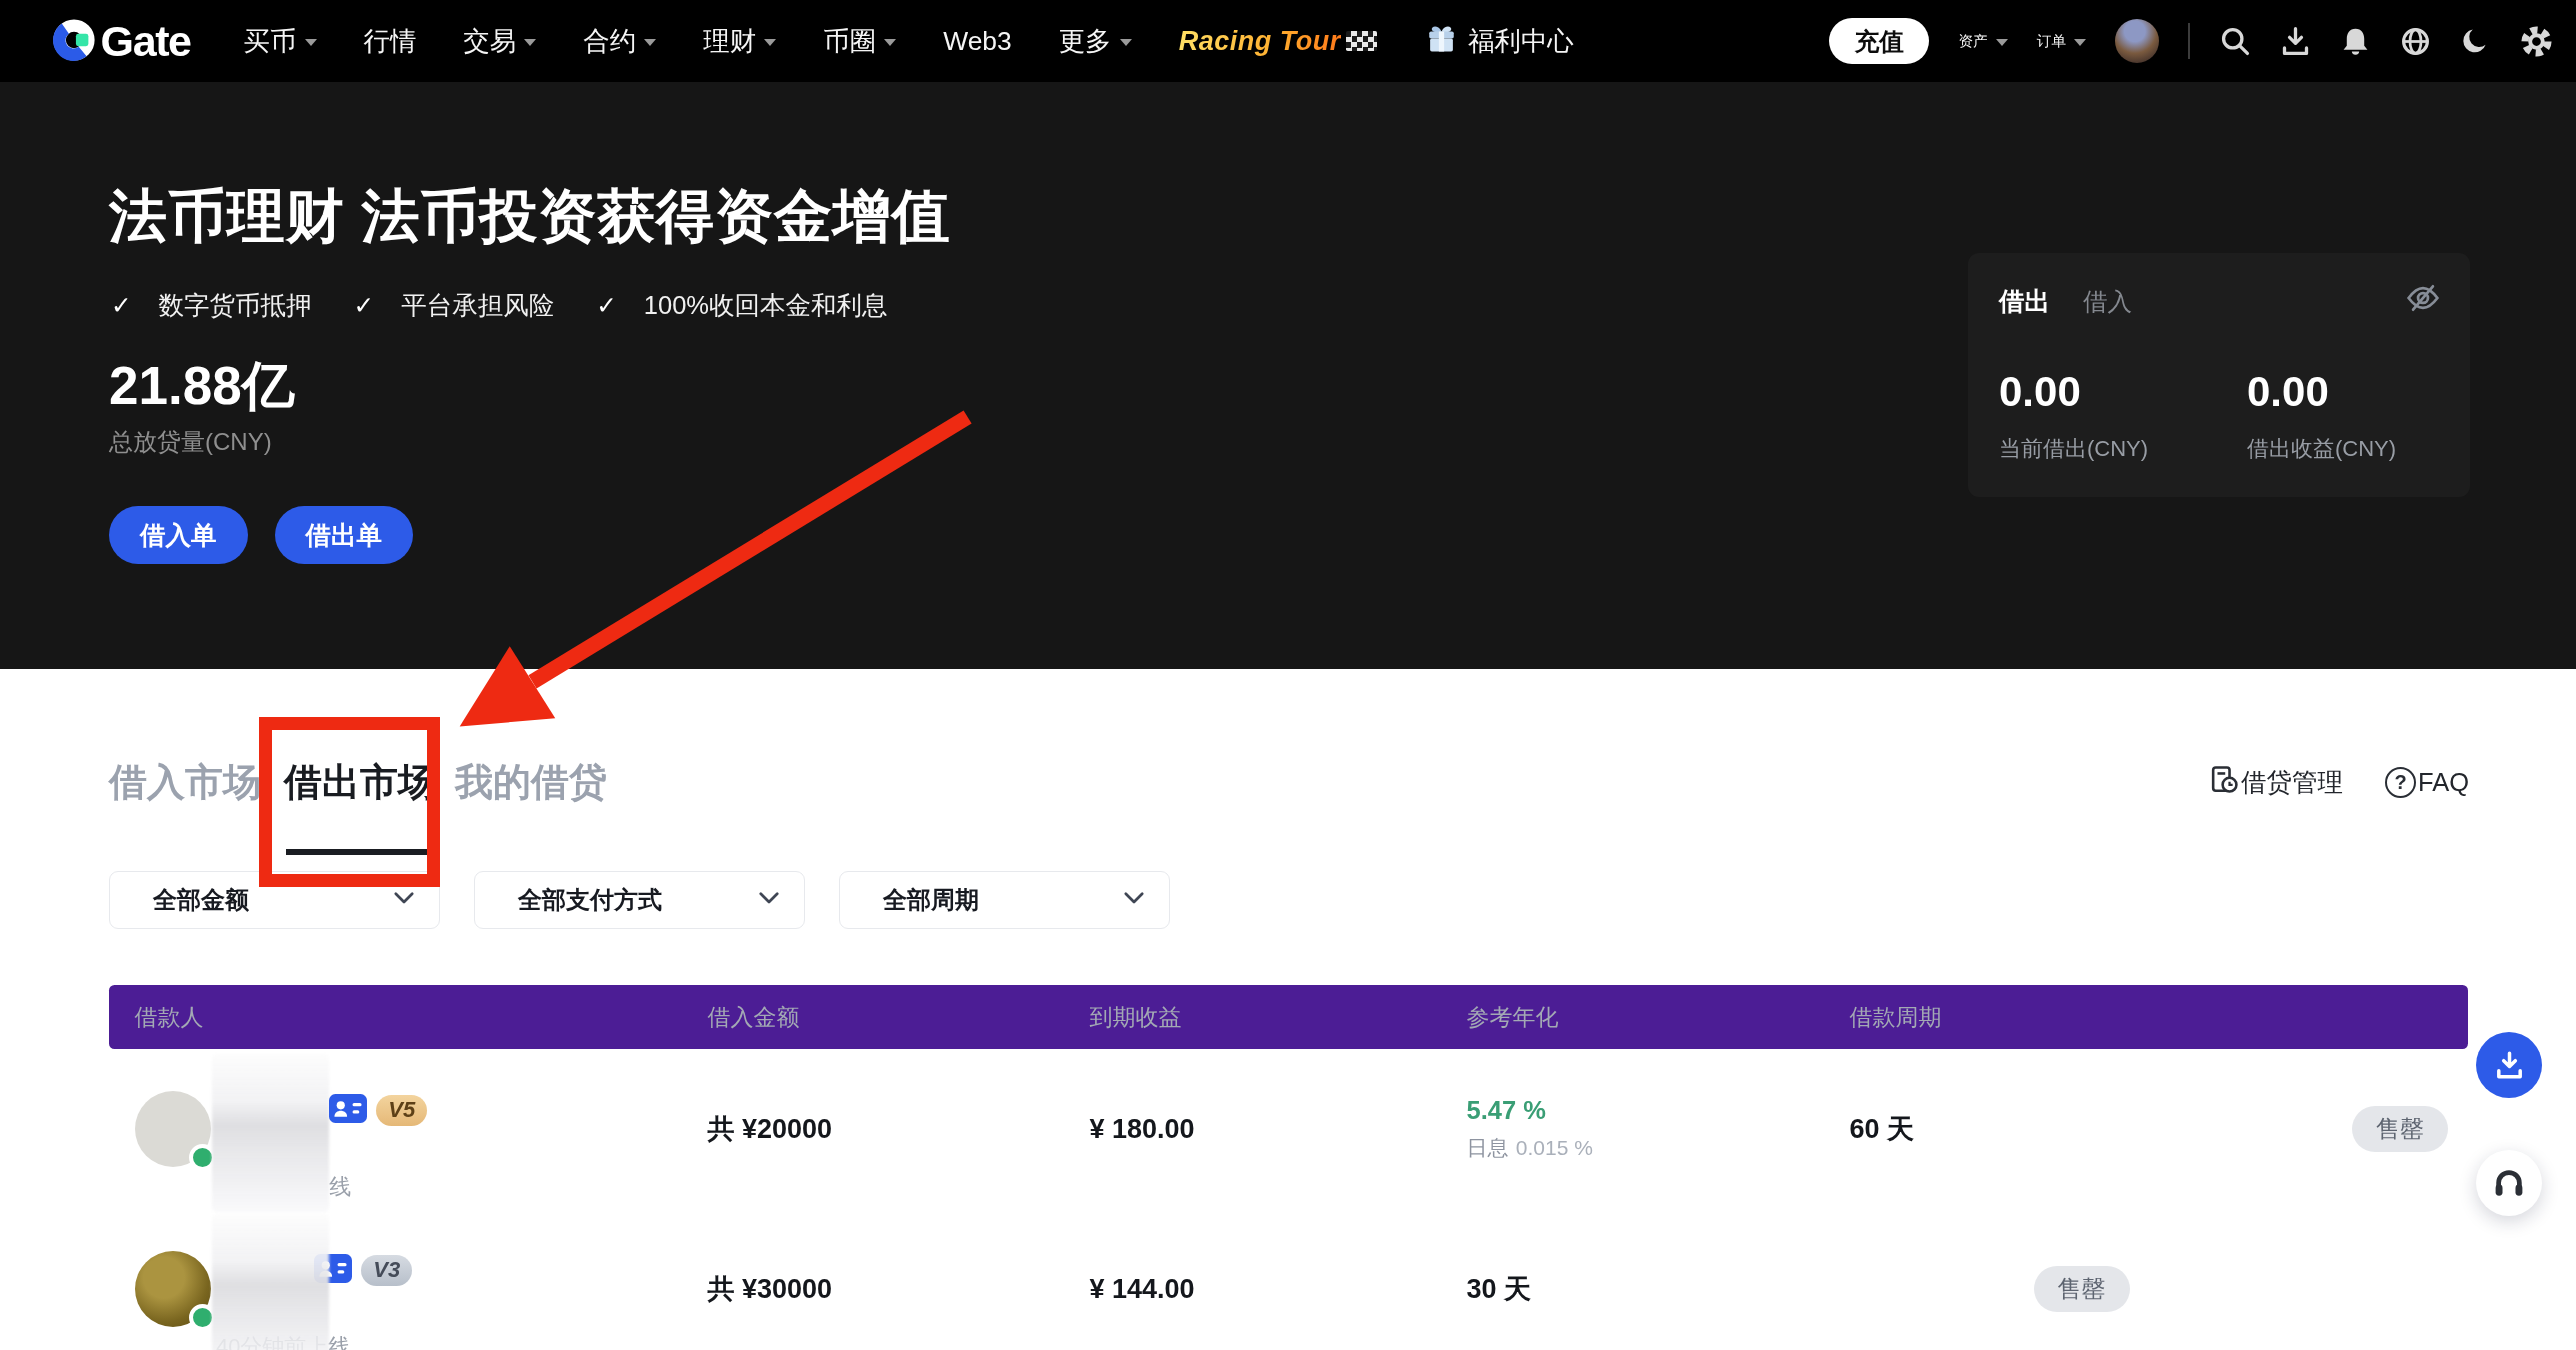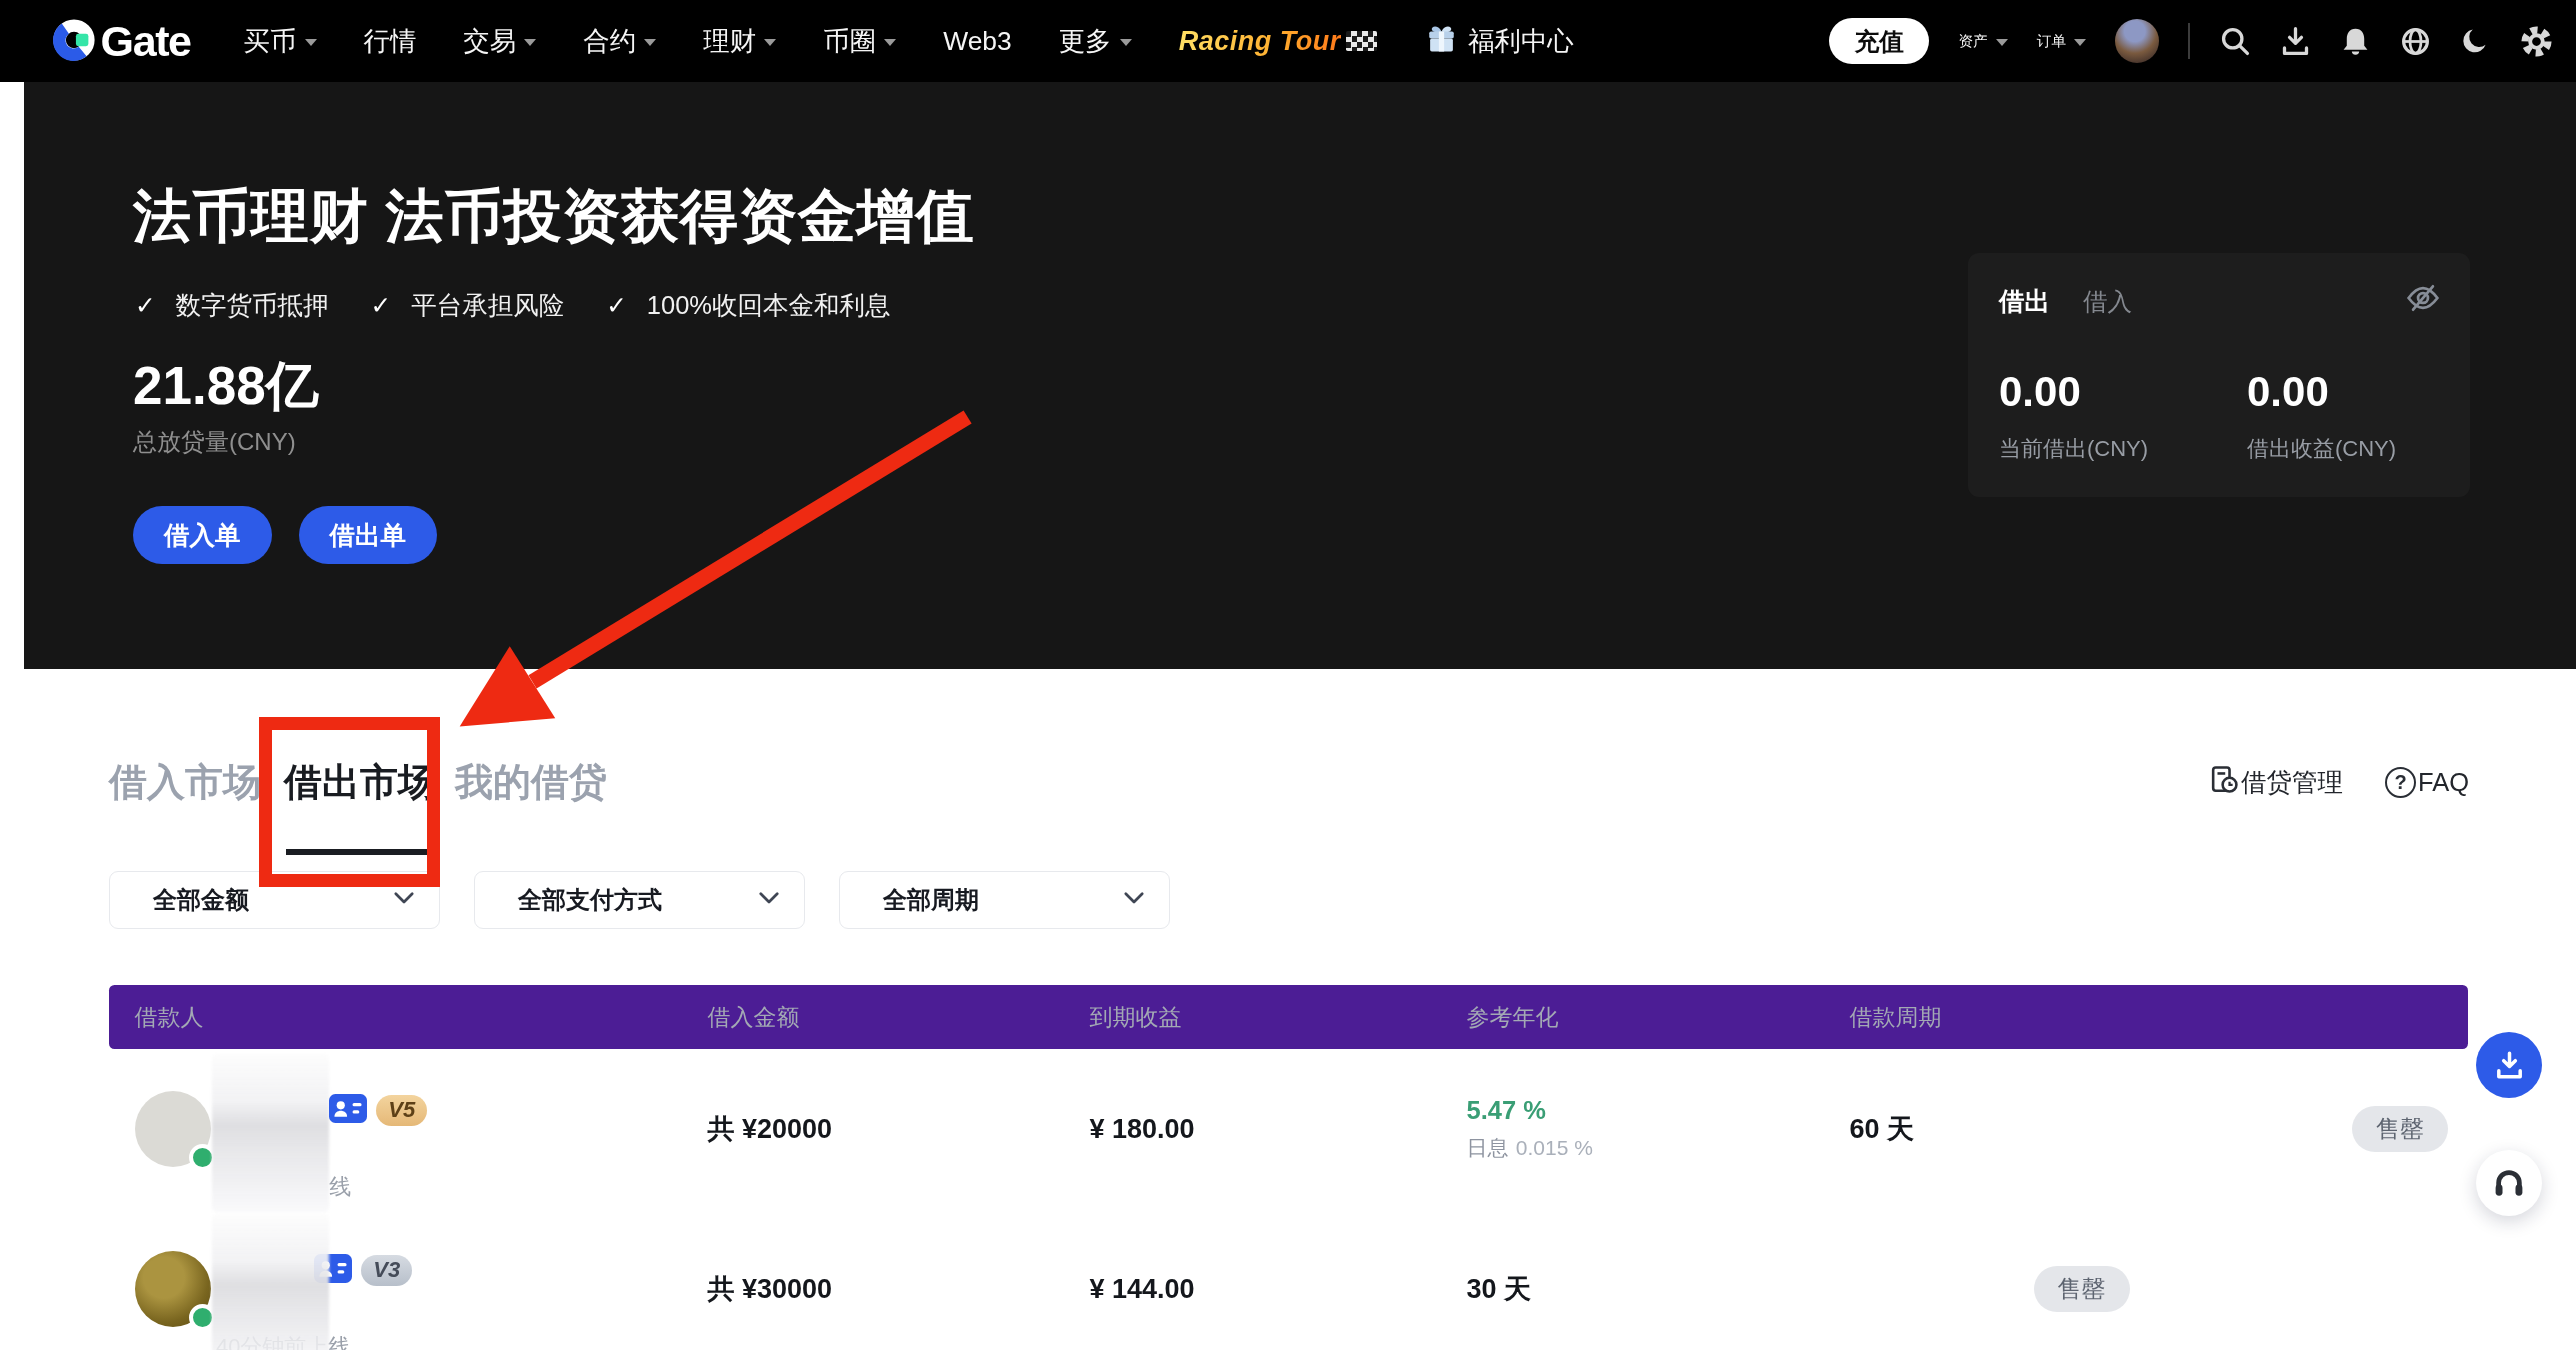--- a/index.html
+++ b/index.html
@@ -20,24 +20,24 @@
   .welfare { display:flex; align-items:center; gap:9px; font-size:26.4px; font-weight:500;}
   .nav-right { margin-left:auto; display:flex; align-items:center; gap:29px;}
   .deposit-btn { background:#fff; color:#0c0c0c; font-size:24.6px; font-weight:700; height:46px; padding:0 25.5px; border-radius:24px; display:flex; align-items:center; cursor:pointer;}
   .nav-avatar { width:44px; height:44px; border-radius:50%; cursor:pointer;
       background:radial-gradient(circle at 45% 28%, #8d98c4 0 26%, #7a5a3f 55%, #41302a 85%, #2a211c);}
   .vdiv { width:1.8px; height:36px; background:#3c3c3c;}
   .nav-icons { display:flex; align-items:center; gap:27px;}
   .nav-icons svg { display:block; cursor:pointer;}
 
   
-  .hero { position:relative; height:587px; background:#161616; color:#fff;margin-left:24px;}
+  .hero { position:relative; height:587px; background:#161616; color:#fff;}
   .hero-title { position:absolute; left:109px; top:96px; font-size:58px; font-weight:700; letter-spacing:0.9px; white-space:nowrap;}
   .features { position:absolute; left:111px; top:206px; display:flex; gap:42px; font-size:25.5px; color:#f1f1f1;}
-  .feature { display:flex; align-items:center; gap:20px;}
+  .feature { display:flex; align-items:center; gap:27px;}
   .check::before { content:"✓"; font-size:24.6px; font-weight:700; color:#fff;}
   .stat-value { position:absolute; left:109px; top:269px; font-size:53px; font-weight:700;}
   .stat-label { position:absolute; left:109px; top:344px; font-size:24px; color:#8f8f8f;}
   .hero-btns { position:absolute; left:109px; top:424px; display:flex; gap:27px;}
   .pill-btn { height:58px; min-width:133px; padding:0 31px; border-radius:29px; background:#2d5be8; color:#fff;
       font-size:25.5px; font-weight:600; display:flex; align-items:center; justify-content:center; cursor:pointer; border:none;}
   .hero-card { position:absolute; right:106px; top:171px; width:502px; height:244px; background:#1d1d1d; border-radius:11px;}
   .c-tabs { position:absolute; left:31px; top:31px; display:flex; gap:33px; align-items:baseline;}
   .c-tab-active { font-size:25.5px; font-weight:700; color:#fff; cursor:pointer;}
   .c-tab-inactive { font-size:24.6px; font-weight:500; color:#84888f; cursor:pointer;}

